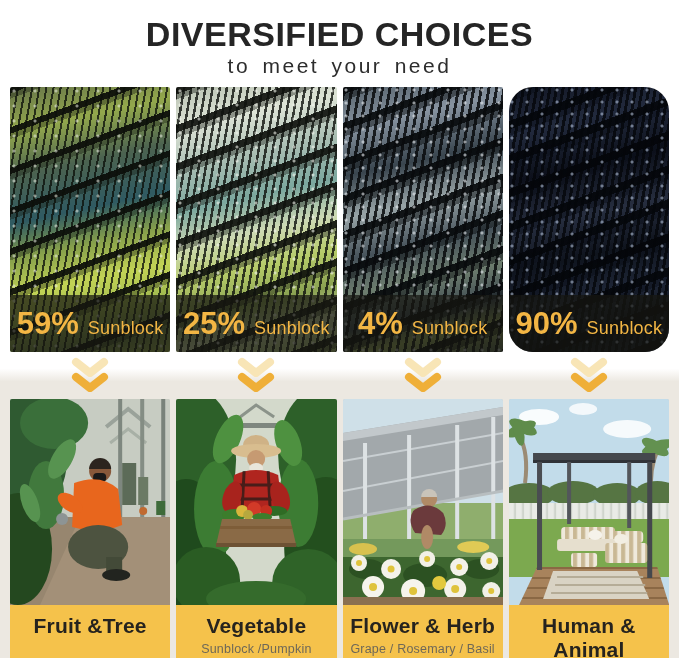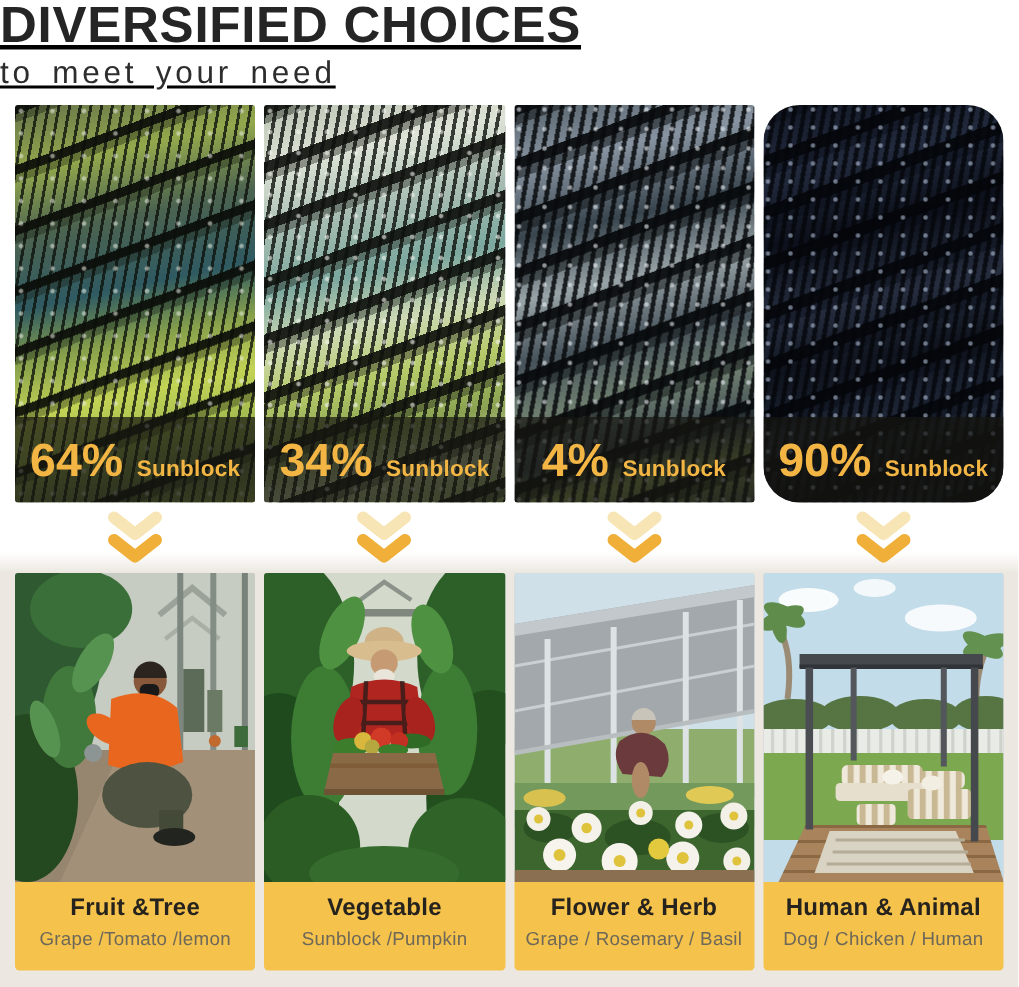--- a/index.html
+++ b/index.html
@@ -1,21 +1,21 @@
 <!DOCTYPE html>
 <html><head>
 <meta charset="utf-8">
 <style>
   html,body{margin:0;padding:0;}
   body{font-family:"Liberation Sans", sans-serif;}
   .canvas{
     position:relative;width:679px;height:658px;overflow:hidden;
     background:linear-gradient(180deg,#ffffff 0%,#ffffff 56%,#ECE8E1 58%,#ECE8E1 100%);
   }
-  .header{height:70px;padding-top:0;text-decoration:underline;}
+  .header{height:70px;padding-top:17px;text-align:center;}
   .title{font-size:34px;font-weight:800;color:#252525;letter-spacing:.5px;line-height:1.05;}
   .subtitle{font-size:21px;font-weight:400;color:#2d2d2d;letter-spacing:2.5px;word-spacing:4px;margin-top:1px;}
 
   .row{display:grid;grid-template-columns:repeat(4,1fr);gap:6px;padding:0 10px;}
 
   
   .net{position:relative;height:265px;border-radius:2px;overflow:hidden;}
   .net-30{
     background-image:
       radial-gradient(circle at 4px 4px, rgba(238,242,230,.55) 1px, rgba(0,0,0,0) 2px),
@@ -47,57 +47,57 @@
       repeating-linear-gradient(160deg, rgba(3,5,9,.9) 0px, rgba(3,5,9,.9) 8px, rgba(10,14,24,.55) 8px, rgba(10,14,24,.55) 14px, rgba(10,13,22,.15) 14px, rgba(10,13,22,.15) 32px),
       linear-gradient(168deg,#141927 0%,#262f44 16%,#0d111c 32%,#2b3346 48%,#10151f 62%,#222b3d 76%,#0c1018 88%,#1d2534 100%);
     background-size:15px 12px,auto,auto,auto;
     border-radius:24px;
   }
   .net-caption{
     position:absolute;left:0;right:0;bottom:0;height:57px;
     background:rgba(22,22,17,.72);text-align:center;line-height:57px;white-space:nowrap;
   }
   .pct{font-size:31px;font-weight:800;color:#F3B644;}
-  .sb{font-size:15px;font-weight:700;color:#F3B644;margin-left:9px;letter-spacing:.2px;}
+  .sb{font-size:18px;font-weight:400;color:#F3B644;margin-left:9px;letter-spacing:.2px;}
 
   
   .arrows{height:47px;align-items:center;justify-items:center;}
   .arrow-icon{display:block;}
 
   
   .photo{height:206px;border-radius:2px 2px 0 0;overflow:hidden;background:#ccc;}
   .photo svg{display:block;width:100%;height:100%;}
 
   
   .label-box{
     height:59px;box-sizing:border-box;background:#F5C24B;border-radius:0 0 3px 3px;
     text-align:center;padding-top:9px;
   }
-  .uc-title{font-size:16px;font-weight:800;color:#26231E;letter-spacing:.2px;}
+  .uc-title{font-size:21px;font-weight:800;color:#26231E;letter-spacing:.2px;}
   .uc-sub{font-size:12.5px;font-weight:500;color:#6E6858;margin-top:4px;letter-spacing:.2px;}
 </style>
 </head>
 <body>
 
 <div class="canvas">
 
   <div class="header">
     <div class="title">DIVERSIFIED CHOICES</div>
     <div class="subtitle">to meet your need</div>
   </div>
 
   <div class="row">
     <div class="net net-30">
       <div class="net-caption">
-        <span class="pct">64%</span><span class="sb">Sunblock</span>
+        <span class="pct">59%</span><span class="sb">Sunblock</span>
       </div>
     </div>
     <div class="net net-50">
       <div class="net-caption">
-        <span class="pct">34%</span><span class="sb">Sunblock</span>
+        <span class="pct">25%</span><span class="sb">Sunblock</span>
       </div>
     </div>
     <div class="net net-70">
       <div class="net-caption">
         <span class="pct">4%</span><span class="sb">Sunblock</span>
       </div>
     </div>
     <div class="net net-90">
       <div class="net-caption">
         <span class="pct">90%</span><span class="sb">Sunblock</span>
@@ -316,21 +316,20 @@
         <rect x="62" y="154" width="26" height="14" rx="3" fill="url(#stripe)"></rect>
         <ellipse cx="86" cy="136" rx="7" ry="5" fill="#f5f2ea"></ellipse>
         <ellipse cx="112" cy="140" rx="7" ry="5" fill="#f2eee2"></ellipse>
       </svg>
     </div>
   </div>
 
   <div class="row">
     <div class="label-box">
       <div class="uc-title">Fruit &amp;Tree</div>
-      <div class="uc-sub">Grape /Tomato /lemon</div>
     </div>
     <div class="label-box">
       <div class="uc-title">Vegetable</div>
       <div class="uc-sub">Sunblock /Pumpkin</div>
     </div>
     <div class="label-box">
       <div class="uc-title">Flower &amp; Herb</div>
       <div class="uc-sub">Grape / Rosemary / Basil</div>
     </div>
     <div class="label-box">

